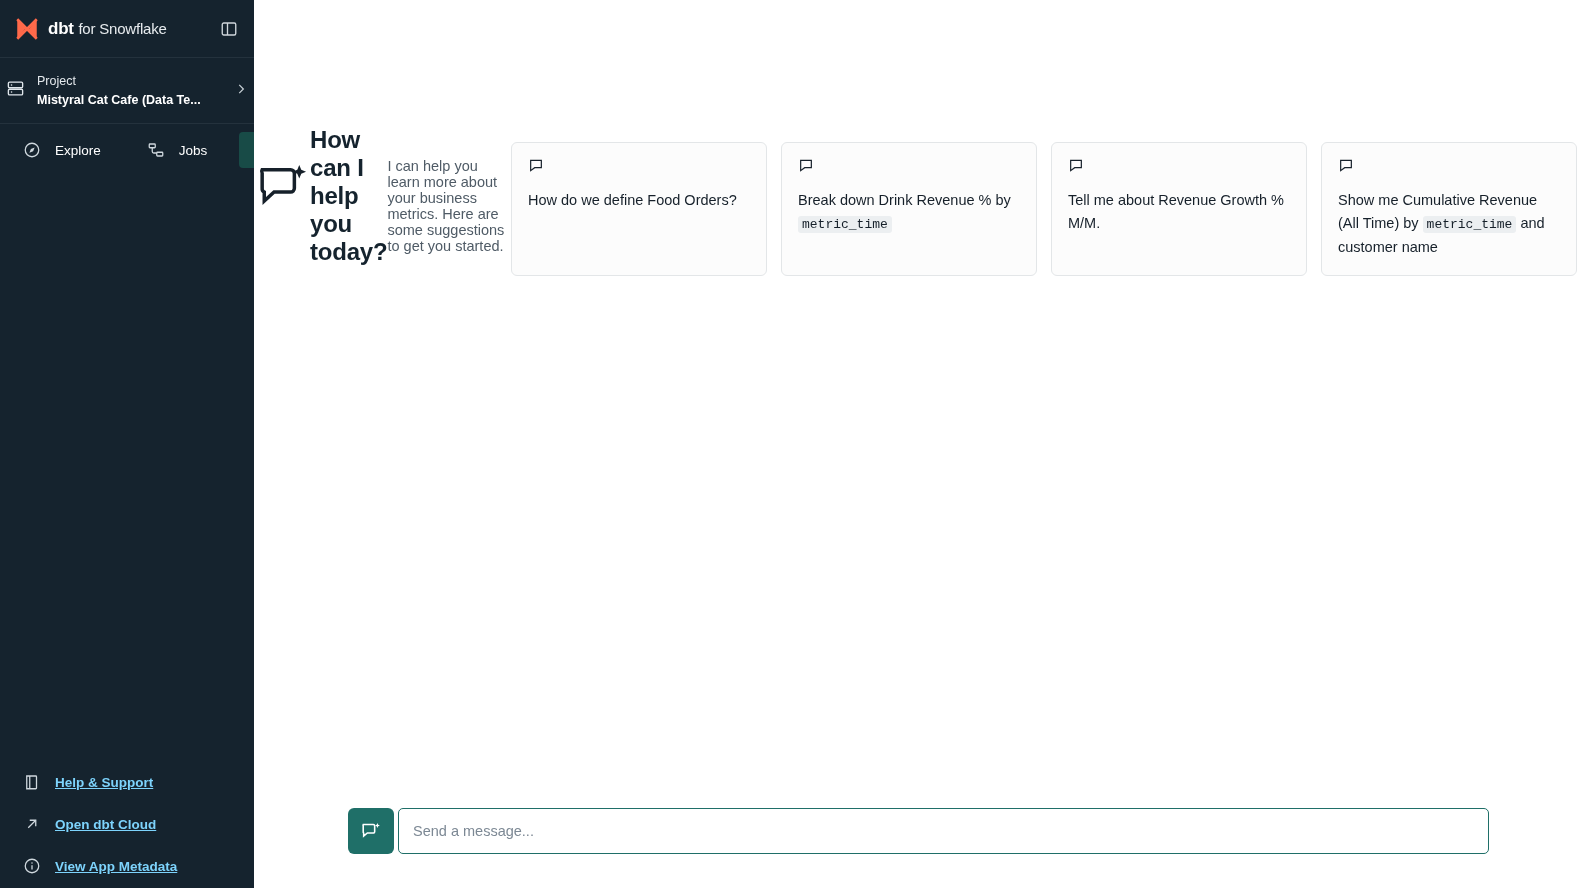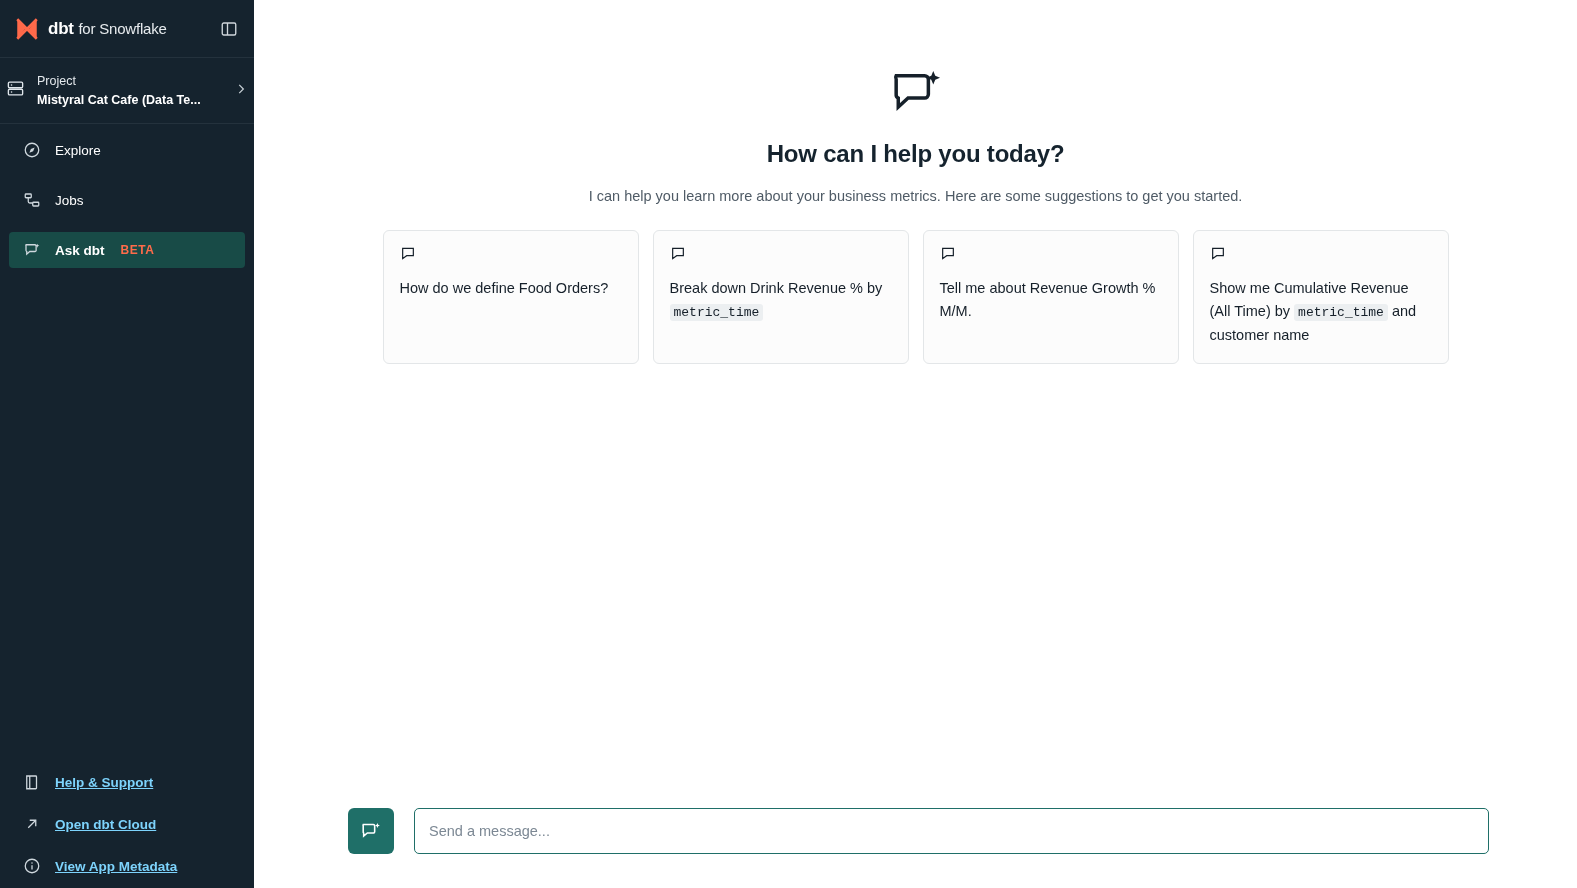--- a/index.html
+++ b/index.html
@@ -82,22 +82,22 @@
     white-space: nowrap;
     overflow: hidden;
     text-overflow: ellipsis;
     line-height: 1.5;
   }
   .chev { color: #c6ced4; font-size: 13px; }
 
   .nav {
     padding-top: 8px;
     display: flex;
-    flex-direction: column;
-    gap: 14px;
+    flex-direction: row;
+    gap: 0;
   }
   .nav-item {
     height: 36px;
     display: flex;
     align-items: center;
     gap: 14px;
     padding: 0 14px;
     margin: 0 9px;
     border-radius: 4px;
     cursor: pointer;
@@ -141,23 +141,23 @@
 
   
   .main {
     flex: 1;
     position: relative;
     background: #ffffff;
     display: flex;
     flex-direction: column;
   }
   .hero {
-    padding-top: 64px;
-    display: flex;
-    flex-direction: column;
+    padding-top: 116px;
+    display: flex;
+    flex-direction: row;
     align-items: center;
   }
   .hero-icon {
     color: #16202a;
     margin-bottom: 16px;
   }
   .hero-title {
     font-size: 24px;
     font-weight: bold;
     color: #15232e;
@@ -199,21 +199,21 @@
     padding: 1px 4px;
   }
 
   
   .composer {
     position: absolute;
     left: 0; right: 0;
     bottom: 22px;
     display: flex;
     align-items: flex-start;
-    gap: 20px;
+    gap: 4px;
     padding: 0 88px 12px 94px;
   }
   .composer-btn {
     width: 46px; height: 46px;
     background: #1f6f68;
     border-radius: 6px;
     display: flex; align-items: center; justify-content: center;
     color: #ffffff;
     cursor: pointer;
     flex: 0 0 46px;

